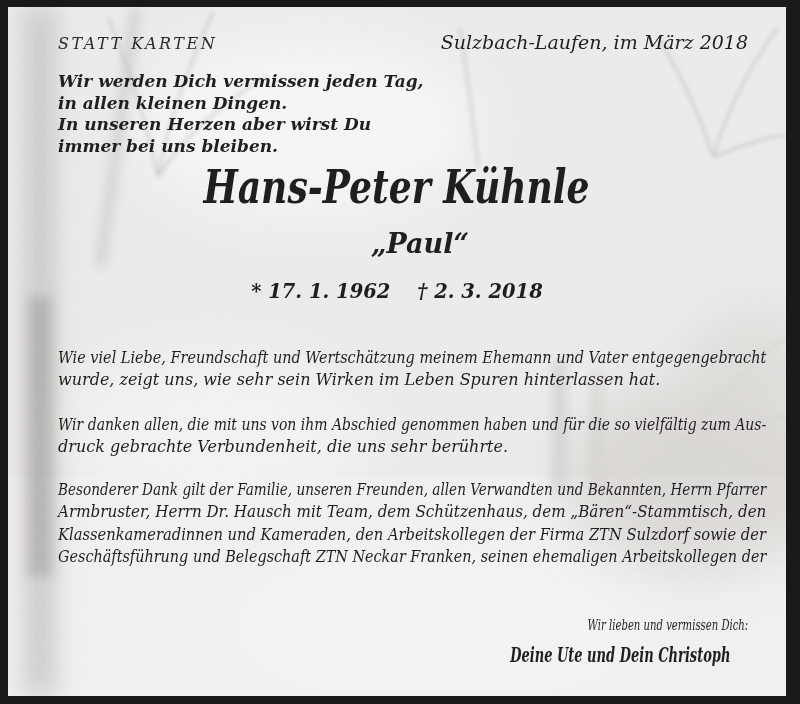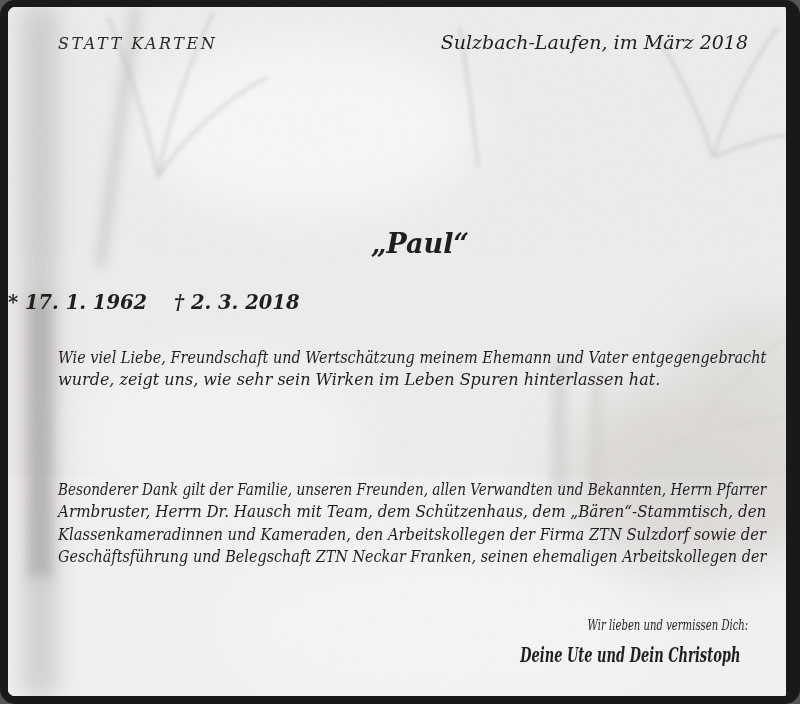--- a/index.html
+++ b/index.html
@@ -6,21 +6,20 @@
   .card{
     position:relative;
     width:800px;height:704px;
     box-sizing:border-box;
     border-style:solid;
     border-width:7px 14px 8px 8px;
     margin:0 auto;
     overflow:hidden;
     font-family:"DejaVu Serif", serif;
     font-style:italic;
-    border-radius:15px;
   }
   .inner{position:absolute;inset:0;}
   .bg{position:absolute;inset:0;width:100%;height:100%;display:block;}
   .layer{position:absolute;}
   .ink{color:#211e1f;}
 
   .pre-header{
     left:50px;top:27px;
     font-size:16px;letter-spacing:2.5px;
     color:#2c292a;
@@ -36,34 +35,34 @@
   .poem-line{line-height:21.5px;white-space:nowrap;}
 
   .name-row{left:0;right:0;top:153px;text-align:center;}
   .name{
     display:inline-block;white-space:nowrap;
     font-size:46px;font-weight:bold;line-height:1.2;
     transform-origin:center top;
   }
   .nickname-row{left:0;right:0;top:221px;text-align:center;padding-left:46px;}
   .nickname{font-size:27px;font-weight:bold;}
-  .dates-row{left:0;right:0;top:273px;text-align:left;font-size:19.5px;font-weight:bold;margin-top:11px;}
+  .dates-row{left:0;right:0;top:273px;text-align:center;font-size:19.5px;font-weight:bold;}
   .death-date{margin-left:20px;}
 
   .para{left:50px;width:708px;}
   .para-1{top:340px;}
   .para-2{top:407px;}
   .para-3{top:472px;}
   .jline,.jlast{
     display:block;width:max-content;white-space:nowrap;
     font-size:16px;line-height:22.4px;
     transform-origin:left center;
   }
   .closing{right:38px;top:610px;text-align:right;font-size:14px;}
-  .signature{right:46px;top:636px;text-align:right;font-size:20px;font-weight:bold;}
+  .signature{right:56px;top:636px;text-align:right;font-size:20px;font-weight:bold;}
   .rfit{display:inline-block;white-space:nowrap;transform-origin:right center;}
 </style>
 </head>
 <body>
 
 <div class="card ink" id="card" style="border-color: rgb(27, 24, 25); background: rgb(237, 236, 234); color: rgb(33, 30, 31);">
   <div class="inner">
 
     <svg class="bg" viewBox="0 0 778 689" preserveAspectRatio="none" aria-hidden="true">
       <defs>
@@ -109,36 +108,49 @@
       <rect x="583" y="365" width="11" height="120" fill="#c6c4c1" opacity="0.5" filter="url(#b6)"></rect>
       <ellipse cx="690" cy="470" rx="135" ry="95" fill="#d4d2ce" opacity="0.7" filter="url(#b25)"></ellipse>
       <ellipse cx="748" cy="360" rx="70" ry="55" fill="#d8d6d2" opacity="0.6" filter="url(#b25)"></ellipse>
       <rect x="0" y="0" width="778" height="689" filter="url(#grain)" opacity="0.06"></rect>
     </svg>
 
     <div class="layer pre-header">STATT KARTEN</div>
 
     <div class="layer dateline">Sulzbach-Laufen, im März 2018</div>
 
+    <div class="layer poem">
+        <div class="poem-line">Wir werden Dich vermissen jeden Tag,</div>
+        <div class="poem-line">in allen kleinen Dingen.</div>
+        <div class="poem-line">In unseren Herzen aber wirst Du</div>
+        <div class="poem-line">immer bei uns bleiben.</div>
+      </div>
 
+    <div class="layer name-row">
+      <span class="name" style="transform: scaleX(0.786151);">Hans-Peter Kühnle</span>
+    </div>
 
     <div class="layer nickname-row">
       <span class="nickname">„Paul“</span>
     </div>
 
     <div class="layer dates-row">
       <span class="birth-date">* 17. 1. 1962</span>
       <span class="death-date">† 2. 3. 2018</span>
     </div>
 
     <div class="layer para para-1 jwrap">
         <div class="jline" style="transform: scaleX(0.901911);">Wie viel Liebe, Freundschaft und Wertschätzung meinem Ehemann und Vater entgegengebracht</div>
         <div class="jlast">wurde, zeigt uns, wie sehr sein Wirken im Leben Spuren hinterlassen hat.</div>
       </div>
 
+    <div class="layer para para-2 jwrap">
+        <div class="jline" style="transform: scaleX(0.872996);">Wir danken allen, die mit uns von ihm Abschied genommen haben und für die so vielfältig zum Aus-</div>
+        <div class="jlast">druck gebrachte Verbundenheit, die uns sehr berührte.</div>
+      </div>
 
     <div class="layer para para-3 jwrap">
         <div class="jline" style="transform: scaleX(0.84994);">Besonderer Dank gilt der Familie, unseren Freunden, allen Verwandten und Bekannten, Herrn Pfarrer</div>
         <div class="jline" style="transform: scaleX(0.946524);">Armbruster, Herrn Dr. Hausch mit Team, dem Schützenhaus, dem „Bären“-Stammtisch, den</div>
         <div class="jline" style="transform: scaleX(0.918288);">Klassenkameradinnen und Kameraden, den Arbeitskollegen der Firma ZTN Sulzdorf sowie der</div>
         <div class="jline" style="transform: scaleX(0.899619);">Geschäftsführung und Belegschaft ZTN Neckar Franken, seinen ehemaligen Arbeitskollegen der</div>
       </div>
 
     <div class="layer closing">
       <span class="rfit" style="transform: scaleX(0.719472);">Wir lieben und vermissen Dich:</span>

